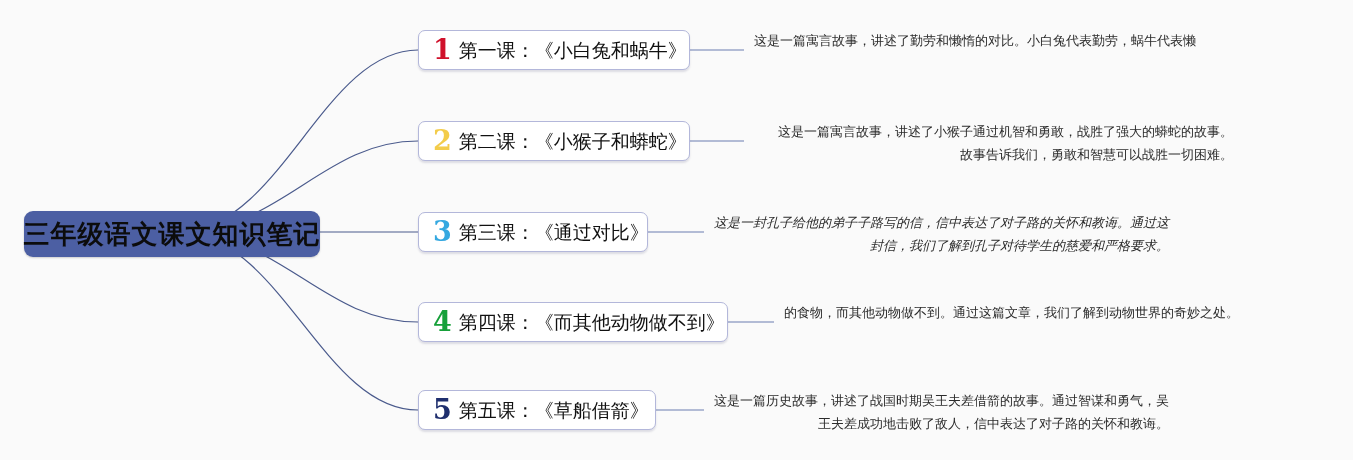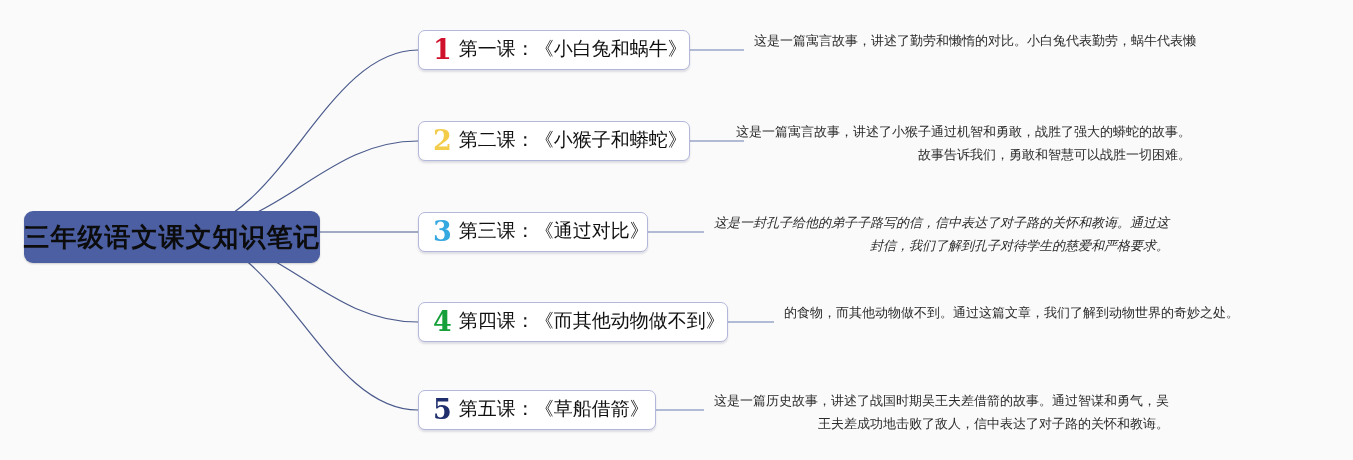--- a/index.html
+++ b/index.html
@@ -26,21 +26,21 @@
     pointer-events: none;
     z-index: 1;
   }
 
   
   #root-node {
     position: absolute;
     left: 24px;
     top: 211px;
     width: 296px;
-    height: 52px;
+    height: 46px;
     border-radius: 9px;
     background: #4c5fa3;
     z-index: 3;
     display: flex;
     align-items: center;
     justify-content: center;
     box-shadow: 0 1px 2px rgba(0,0,0,0.18);
   }
   #root-node .root-label {
     font-size: 26px;
@@ -73,21 +73,20 @@
     font-weight: bold;
     line-height: 1;
     margin-right: 7px;
     position: relative;
     top: -1px;
   }
   .branch-title {
     font-size: 19px;
     color: #111111;
     line-height: 1;
-    font-family: Liberation Mono, monospace;
   }
 
   
   .desc {
     position: absolute;
     z-index: 2;
     font-size: 13px;
     line-height: 23px;
     color: #2b2b2b;
     white-space: nowrap;
@@ -126,21 +125,21 @@
         <span class="branch-num" style="color: rgb(208, 17, 43);">1</span>
         <span class="branch-title">第一课：《小白兔和蜗牛》</span>
       </div>
       <div class="desc" style="left: 754px; top: 29px;">
         <span class="desc-line">这是一篇寓言故事，讲述了勤劳和懒惰的对比。小白兔代表勤劳，蜗牛代表懒</span>
       </div>
       <div class="branch-box" style="left: 418px; top: 121px; width: 272px;">
         <span class="branch-num" style="color: rgb(243, 204, 74);">2</span>
         <span class="branch-title">第二课：《小猴子和蟒蛇》</span>
       </div>
-      <div class="desc" style="left: 736px; top: 120px;">
+      <div class="desc" style="left: 778px; top: 120px;">
         <span class="desc-line">这是一篇寓言故事，讲述了小猴子通过机智和勇敢，战胜了强大的蟒蛇的故事。</span>
         <span class="desc-line">故事告诉我们，勇敢和智慧可以战胜一切困难。</span>
       </div>
       <div class="branch-box" style="left: 418px; top: 212px; width: 230px;">
         <span class="branch-num" style="color: rgb(53, 168, 224);">3</span>
         <span class="branch-title">第三课：《通过对比》</span>
       </div>
       <div class="desc" style="left: 714px; top: 211px; font-style: italic;">
         <span class="desc-line">这是一封孔子给他的弟子子路写的信，信中表达了对子路的关怀和教诲。通过这</span>
         <span class="desc-line">封信，我们了解到孔子对待学生的慈爱和严格要求。</span>

